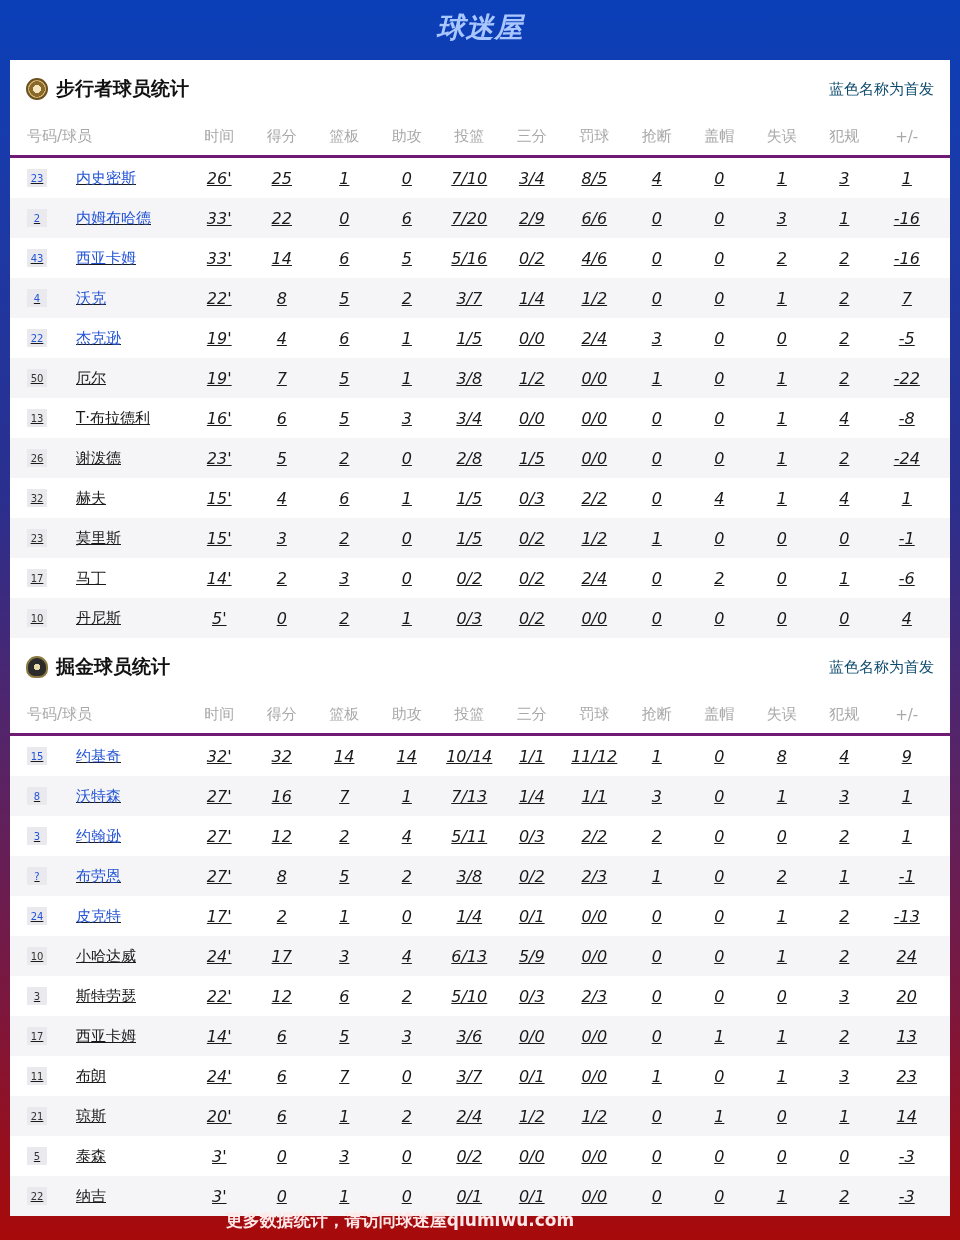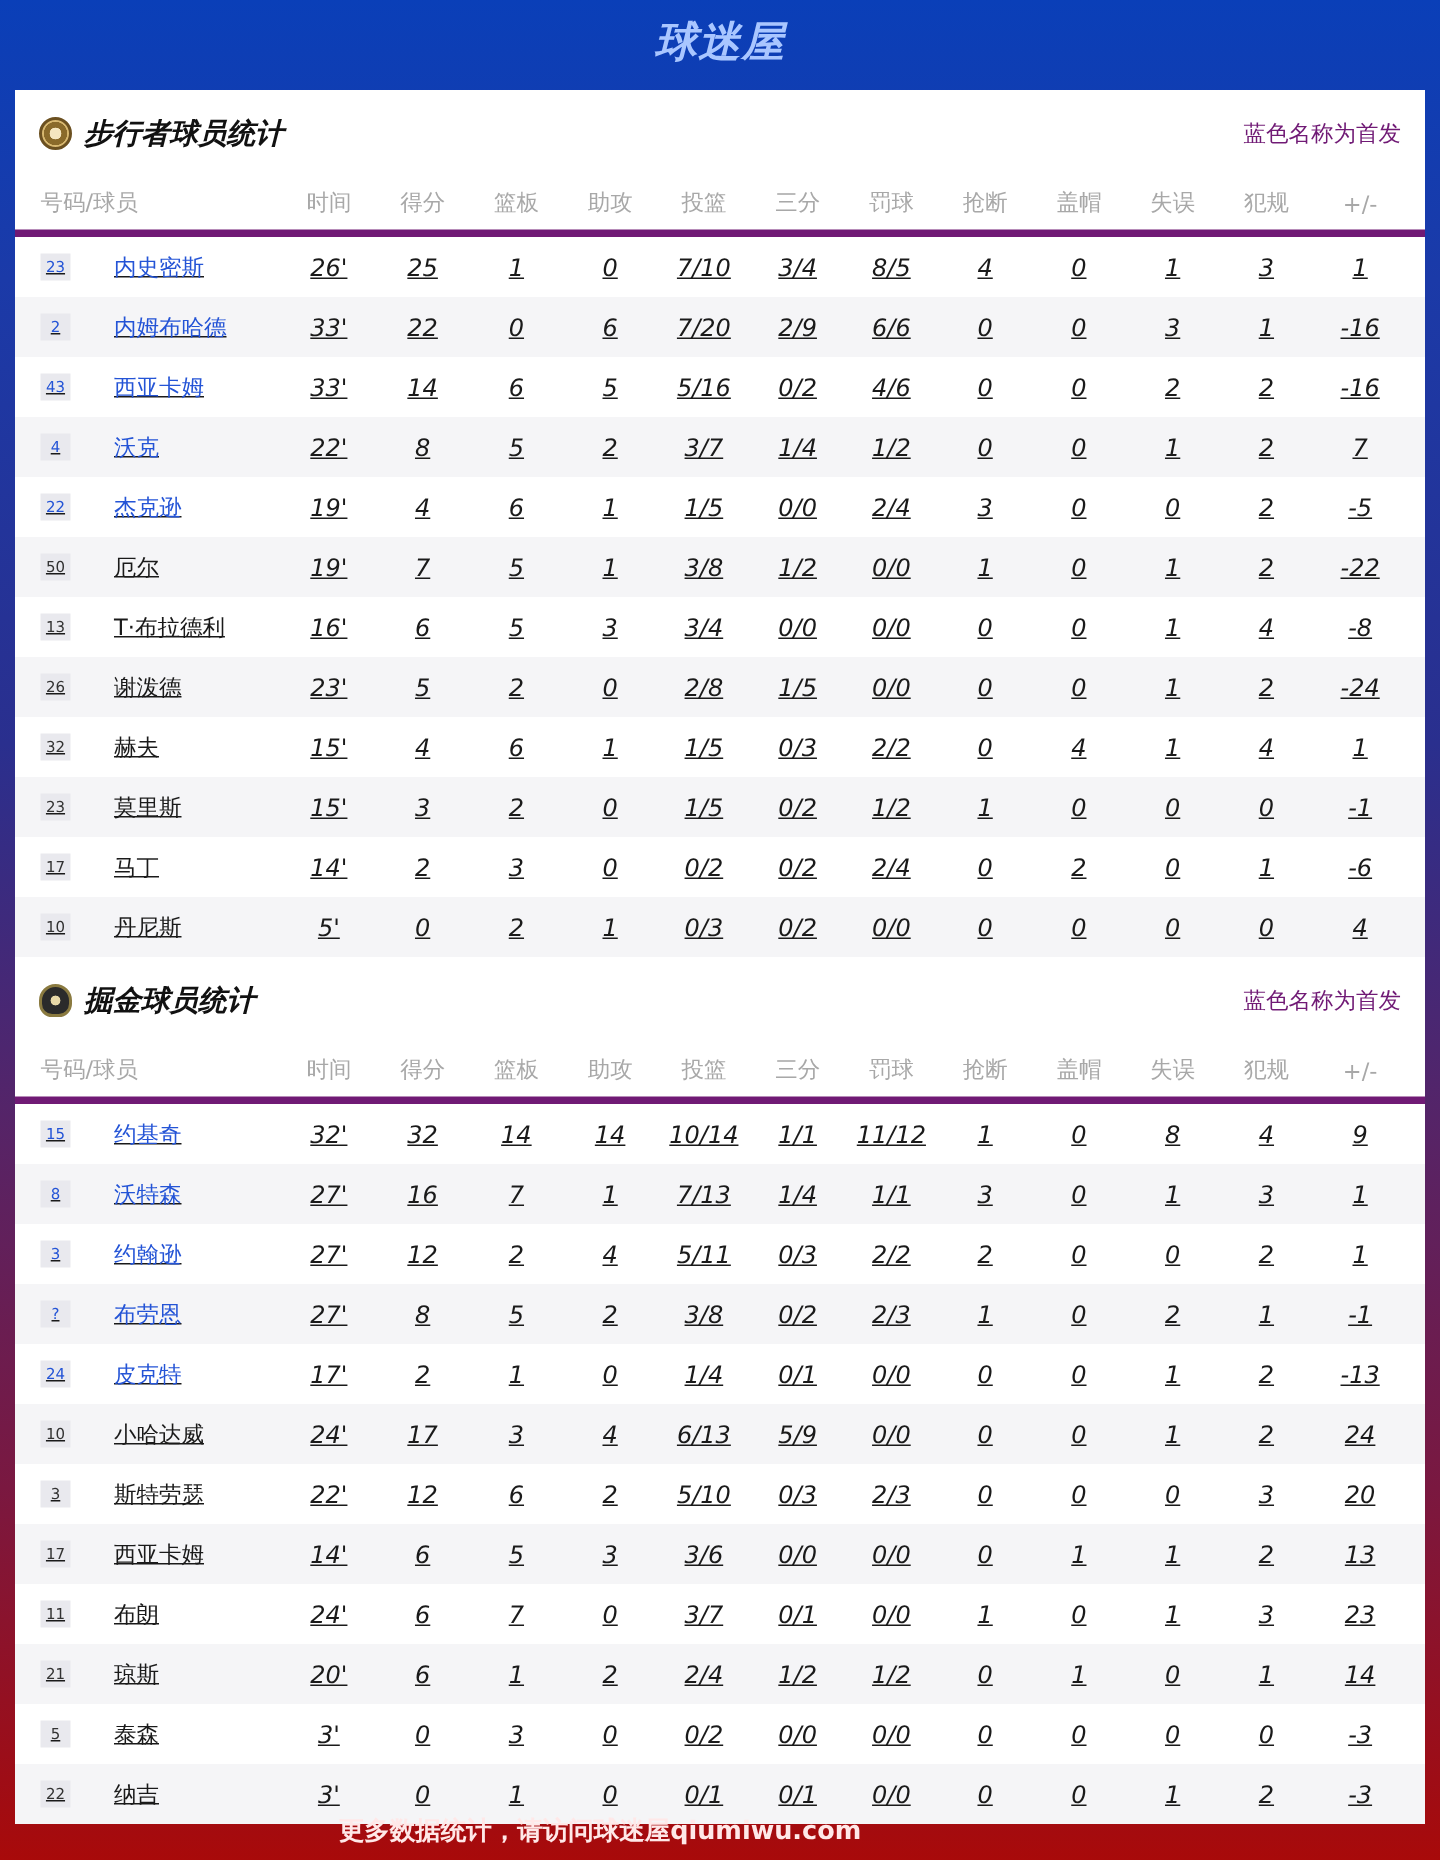--- a/index.html
+++ b/index.html
@@ -18,32 +18,32 @@
     color: #a9c6ff; letter-spacing: 1px;
   }
   .card {
     position: absolute; left: 10px; width: 940px; top: 60px; height: 1140px;
     background: #ffffff;
   }
   .section-head {
     height: 58px; display: flex; align-items: center; justify-content: space-between;
     padding: 0 16px 0 16px;
   }
-  .section-title { display: flex; align-items: center; font-style: italic; }
+  .section-title { display: flex; align-items: center; }
   .team-logo {
     width: 22px; height: 22px; border-radius: 50%;
     margin-right: 8px; display: inline-block; position: relative;
   }
   .team-logo.pacers { background: radial-gradient(circle, #f5e6c0 0 30%, #8a6a2a 32% 60%, #d8b870 62% 100%); border: 2px solid #6b5020; }
   .team-logo.nuggets { background: radial-gradient(circle, #e8d9a8 0 25%, #2b2b2b 27% 100%); border: 2px solid #8a7a40; border-radius: 50% 50% 40% 40%; }
   .title-text { font-size: 19px; font-weight: bold; color: #111; }
-  .starter-note { font-size: 15px; color: #701a75; }
+  .starter-note { font-size: 15px; color: #0c4a6e; }
   .thead {
     height: 40px; display: flex; align-items: center;
-    border-bottom: 5px solid #701a75;
+    border-bottom: 3px solid #701a75;
     font-size: 15px; color: #a8a8a8;
   }
   .row {
     height: 40px; display: flex; align-items: center;
     font-size: 16px; color: #1a1a1a; font-style: italic; text-decoration: underline;
   }
   .row:nth-child(even) { background: #f5f5f7; }
   .c-player { width: 178px; padding-left: 17px; display: flex; align-items: center; }
   .c-stat { width: 62.5px; text-align: center; }
   .thead .c-stat, .thead .c-player { font-style: normal; }

